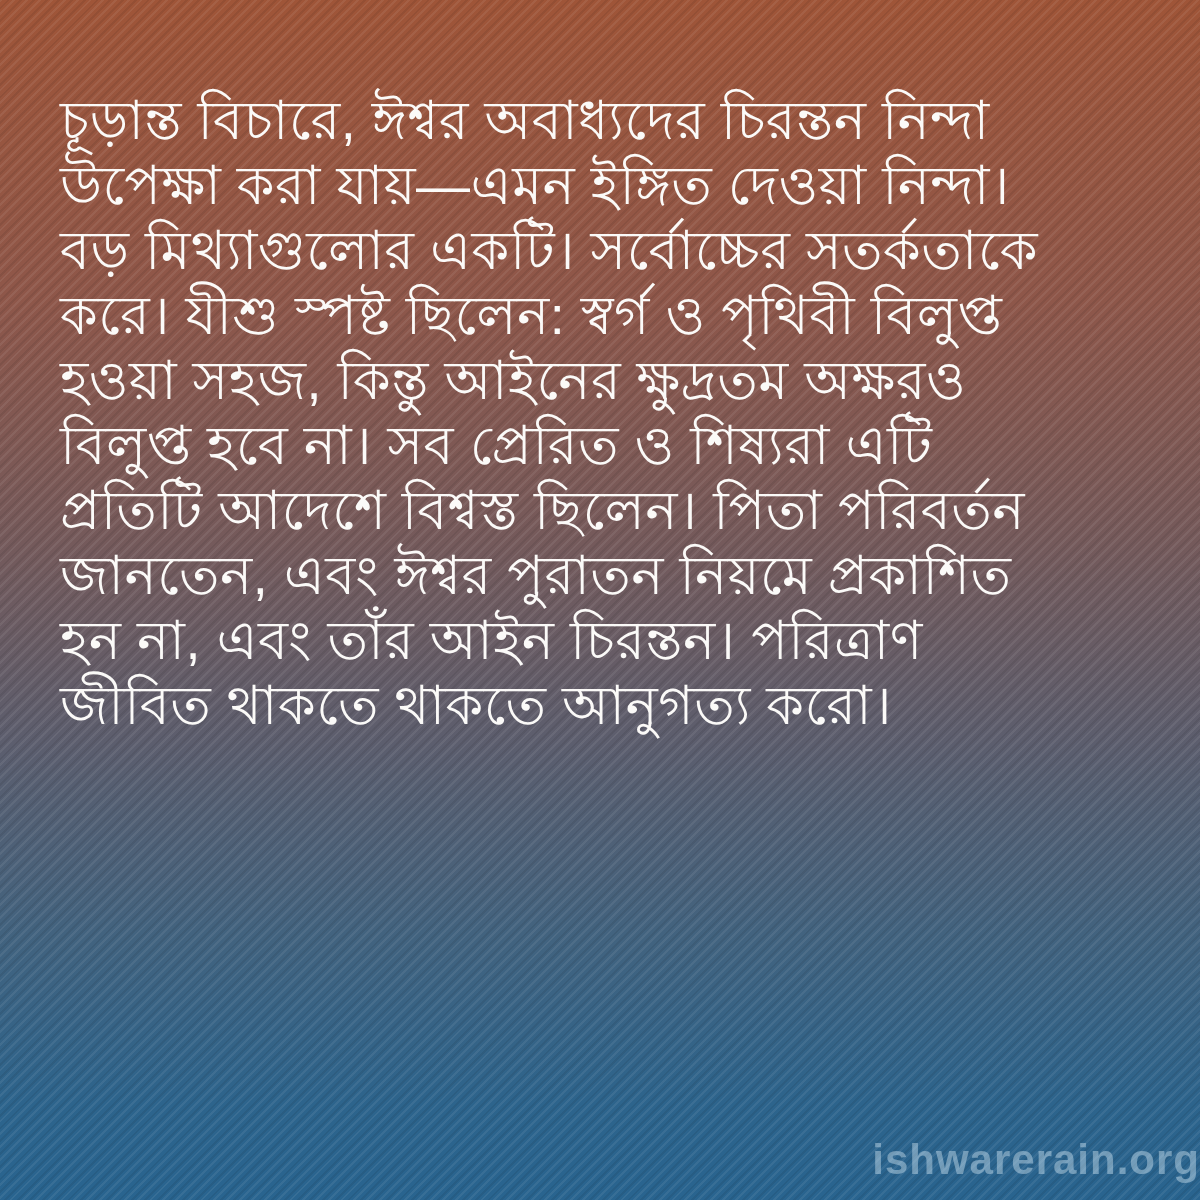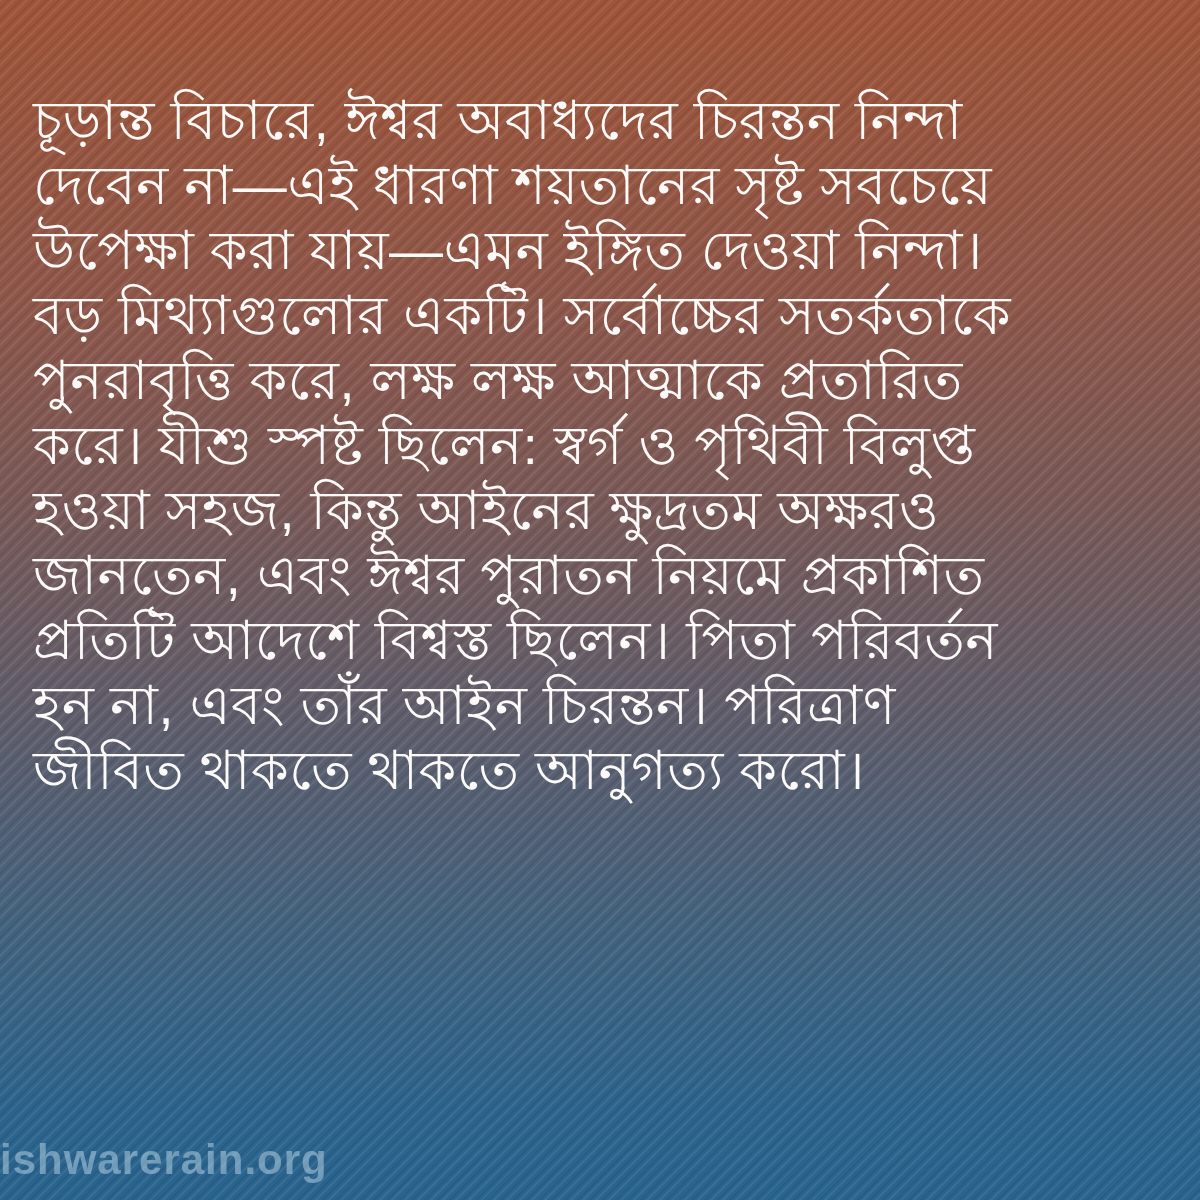--- a/index.html
+++ b/index.html
@@ -30,56 +30,55 @@
         #42637f 78%,
         #2d648c 92%,
         #29648f 100%);
   }
   .quote {
     position: absolute;
     top: 0;
     left: 0;
     box-sizing: border-box;
     width: 1200px;
-    padding: 88px 30px 0 33px;
+    padding: 88px 30px 0 60px;
     color: #fbfaf8;
     font-size: 54px;
     line-height: 65px;
     font-weight: 400;
     letter-spacing: 0.5px;
   }
   .line {
     white-space: nowrap;
   }
   .watermark {
     position: absolute;
     bottom: 16px;
     left: 0;
     width: 1200px;
-    text-align: left;
+    text-align: right;
     font-size: 42px;
     font-weight: 700;
     letter-spacing: 1px;
     color: rgba(218, 236, 247, 0.42);
   }
 </style>
 </head>
 <body>
 
 <div class="canvas">
 
   <div class="quote">
     <div class="line">চূড়ান্ত বিচারে, ঈশ্বর অবাধ্যদের চিরন্তন নিন্দা</div>
-    <div class="line">দেবেন না—এই ধারণা শয়তানের সৃষ্ট সবচেয়ে</div>
     <div class="line">উপেক্ষা করা যায়—এমন ইঙ্গিত দেওয়া নিন্দা।</div>
     <div class="line">বড় মিথ্যাগুলোর একটি। সর্বোচ্চের সতর্কতাকে</div>
-    <div class="line">পুনরাবৃত্তি করে, লক্ষ লক্ষ আত্মাকে প্রতারিত</div>
     <div class="line">করে। যীশু স্পষ্ট ছিলেন: স্বর্গ ও পৃথিবী বিলুপ্ত</div>
     <div class="line">হওয়া সহজ, কিন্তু আইনের ক্ষুদ্রতম অক্ষরও</div>
+    <div class="line">বিলুপ্ত হবে না। সব প্রেরিত ও শিষ্যরা এটি</div>
+    <div class="line">প্রতিটি আদেশে বিশ্বস্ত ছিলেন। পিতা পরিবর্তন</div>
     <div class="line">জানতেন, এবং ঈশ্বর পুরাতন নিয়মে প্রকাশিত</div>
-    <div class="line">প্রতিটি আদেশে বিশ্বস্ত ছিলেন। পিতা পরিবর্তন</div>
     <div class="line">হন না, এবং তাঁর আইন চিরন্তন। পরিত্রাণ</div>
     <div class="line">জীবিত থাকতে থাকতে আনুগত্য করো।</div>
   </div>
 
   <div class="watermark">ishwarerain.org</div>
 
 </div>
 
 </body></html>

